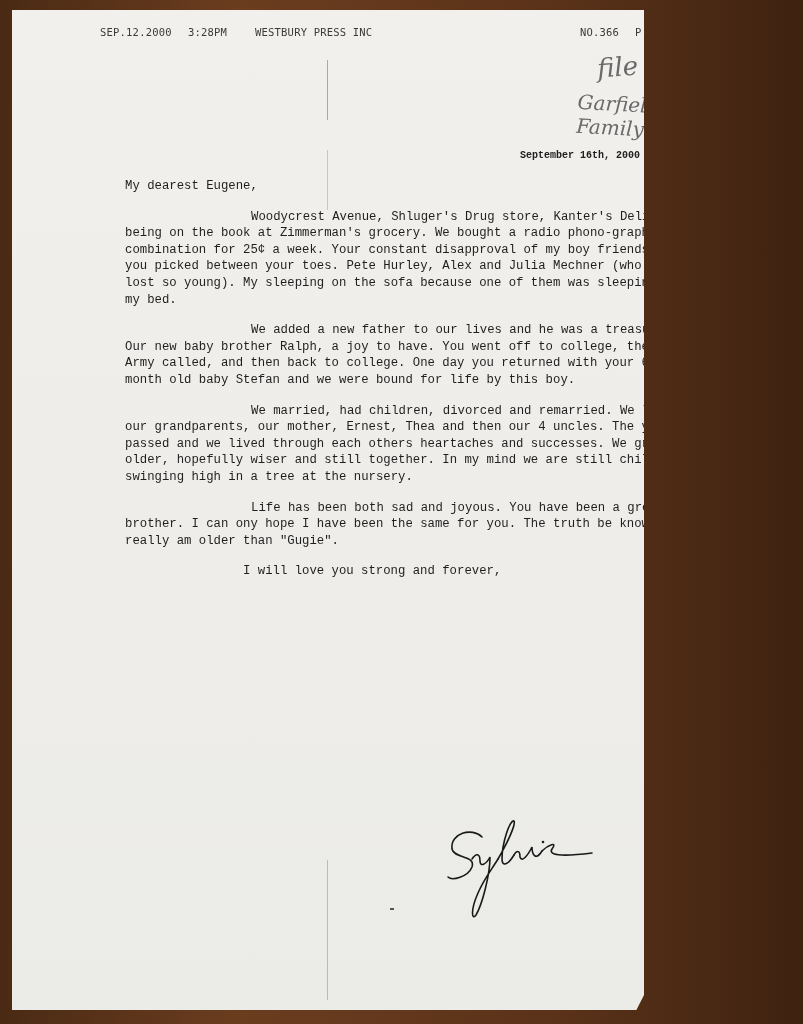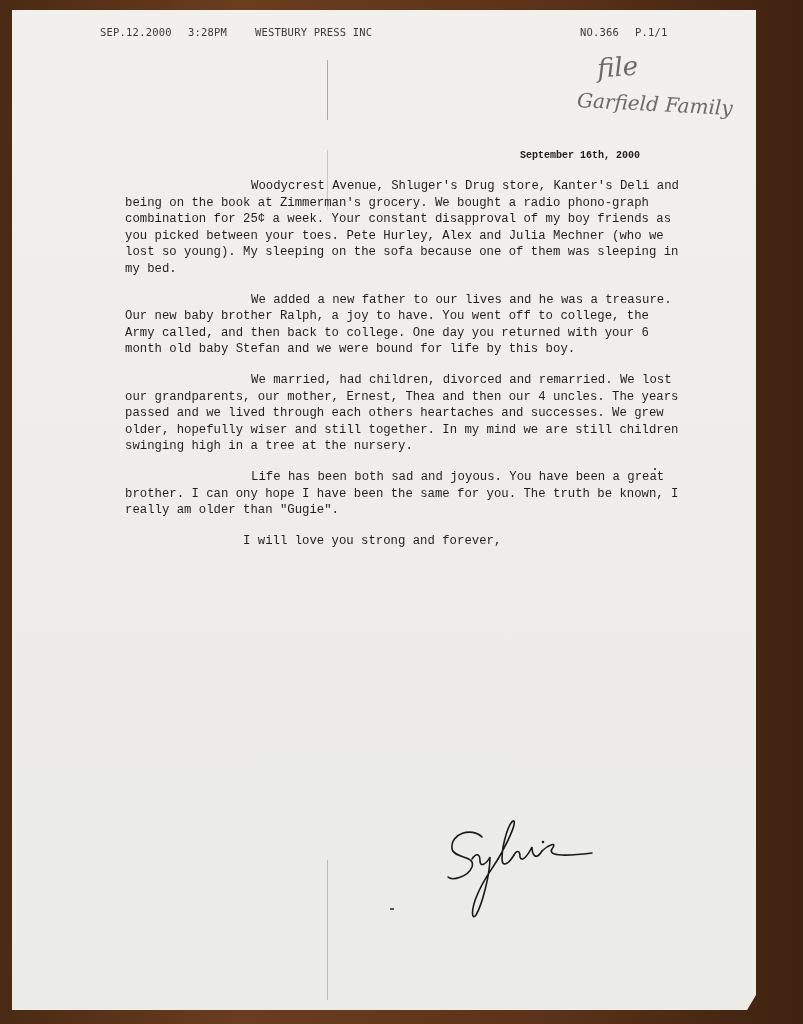--- a/index.html
+++ b/index.html
@@ -3,21 +3,21 @@
   <meta charset="utf-8">
   <style>
     html, body { margin: 0; padding: 0; }
     body {
       width: 803px; height: 1024px; overflow: hidden;
       background: linear-gradient(90deg, #4a2a14 0%, #6b3d1f 30%, #5a3219 70%, #3e2210 100%);
       position: relative;
       font-family: "Liberation Mono", "DejaVu Sans Mono", monospace;
     }
     .paper {
-      position: absolute; left: 12px; top: 10px; width: 744px; height: 1000px;
+      position: absolute; left: 12px; top: 10px; width: 632px; height: 1000px;
       background: linear-gradient(180deg, #f1f0ec 0%, #eeede9 50%, #ebebe8 100%);
       box-shadow: 0 2px 6px rgba(0,0,0,0.45);
       clip-path: polygon(0 0, 100% 0, 100% 98.5%, 98.8% 100%, 0 100%);
     }
     .fax-header {
       position: absolute; top: 16px; left: 88px; right: 30px;
       font-family: "DejaVu Sans Mono", monospace; font-size: 10.5px; color: #3a3a3a;
       letter-spacing: 0.2px;
     }
     .fax-header span { position: absolute; white-space: nowrap; }
@@ -63,20 +63,21 @@
   <div class="handnote" style="left:585px;top:42px;font-size:26px;">
     <span>file</span>
   </div>
   <div class="handnote" style="left:565px;top:82px;font-size:20px;transform:rotate(3deg);">
     <span>Garfield Family</span>
   </div>
 
   <div class="date-line">September 16th, 2000</div>
 
   <div class="letter">
+    <p class="salutation">My dearest Eugene,</p>
     <p class="indent">Woodycrest Avenue, Shluger's Drug store, Kanter's Deli and being on the book at Zimmerman's grocery. We bought a radio phono-graph combination for 25¢ a week. Your constant disapproval of my boy friends as you picked between your toes. Pete Hurley, Alex and Julia Mechner (who we lost so young). My sleeping on the sofa because one of them was sleeping in my bed.</p>
     <p class="indent">We added a new father to our lives and he was a treasure. Our new baby brother Ralph, a joy to have. You went off to college, the Army called, and then back to college. One day you returned with your 6 month old baby Stefan and we were bound for life by this boy.</p>
     <p class="indent">We married, had children, divorced and remarried. We lost our grandparents, our mother, Ernest, Thea and then our 4 uncles. The years passed and we lived through each others heartaches and successes. We grew older, hopefully wiser and still together. In my mind we are still children swinging high in a tree at the nursery.</p>
     <p class="indent">Life has been both sad and joyous. You have been a great brother. I can ony hope I have been the same for you. The truth be known, I really am older than "Gugie".</p>
     <p class="closing">I will love you strong and forever,</p>
   </div>
 
   <div class="signature">
     <svg width="160" height="110" viewBox="0 0 160 110">
       <path d="M40 22 C 30 12, 8 18, 10 34 C 12 44, 34 40, 30 52 C 26 62, 10 66, 6 62" fill="none" stroke="#1a1a1a" stroke-width="1.6" stroke-linecap="round"></path>

